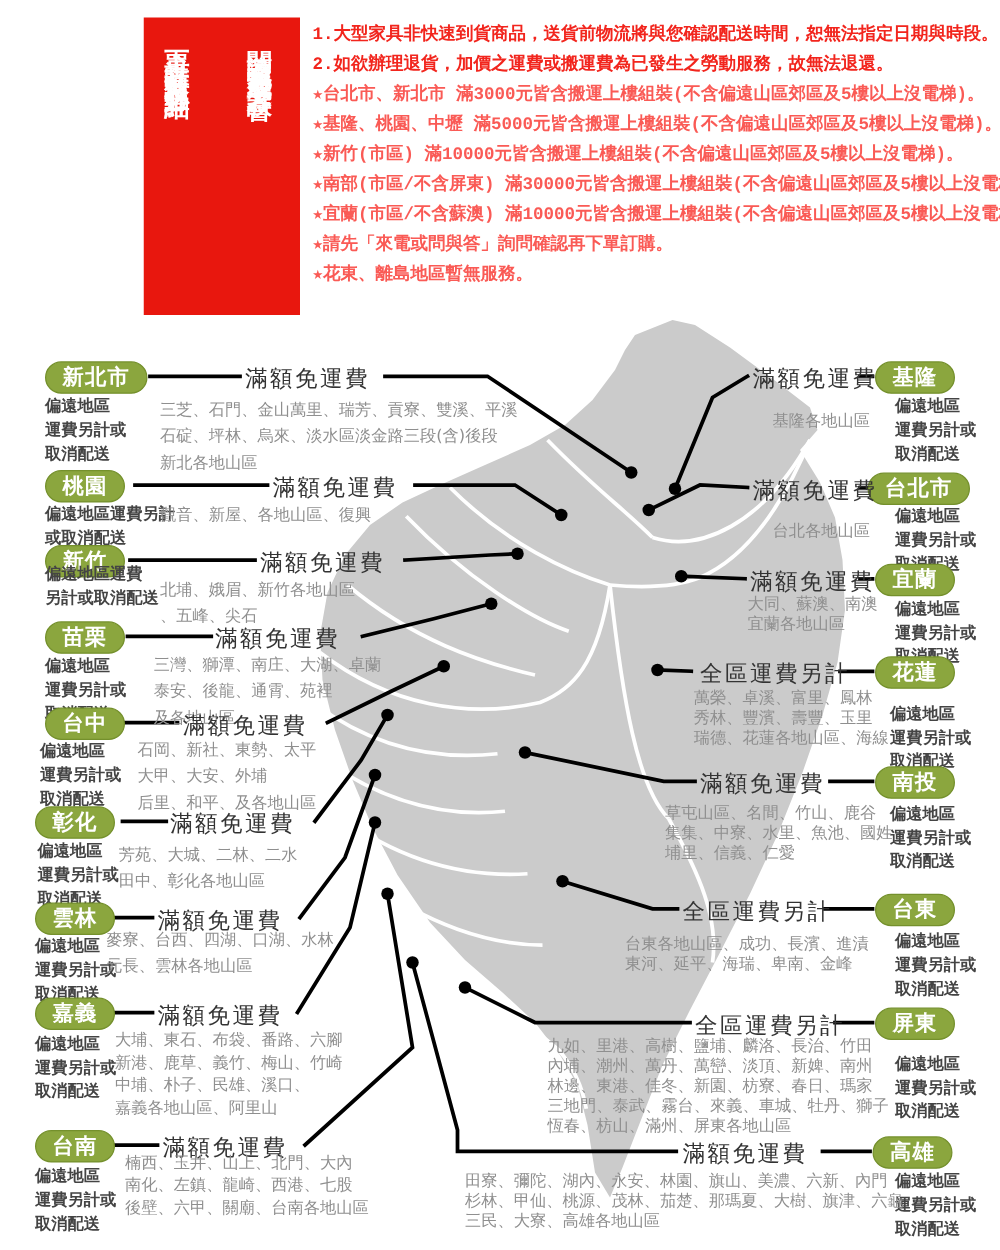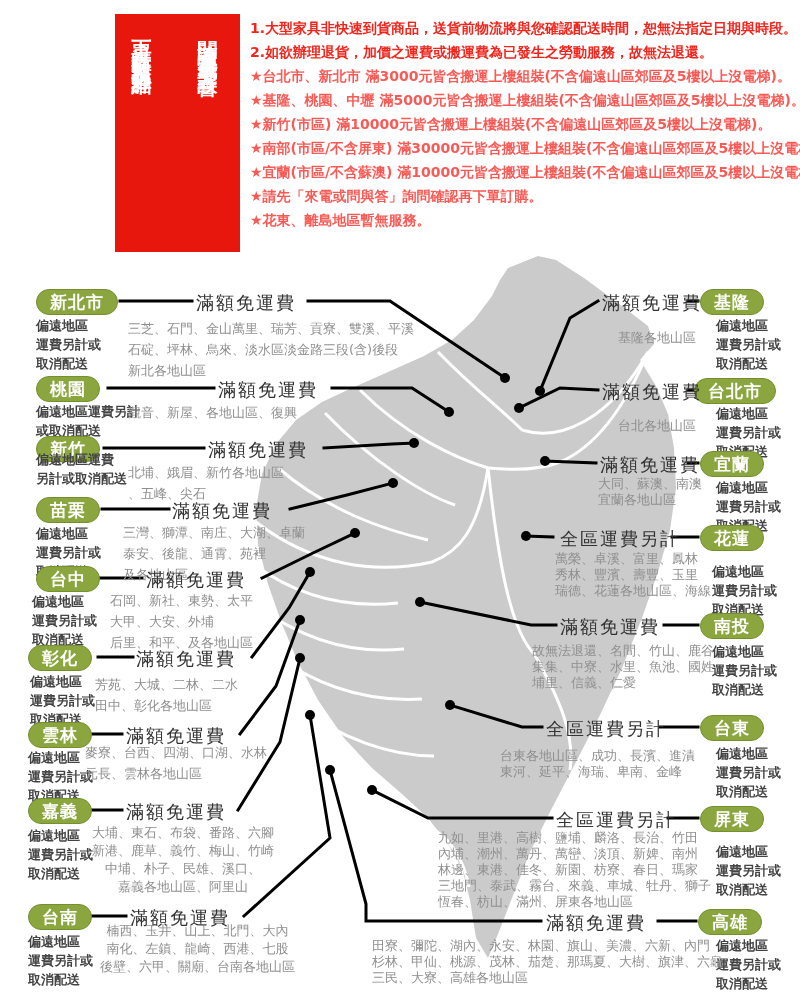--- a/index.html
+++ b/index.html
@@ -3,34 +3,34 @@
 <meta charset="utf-8">
 <style>
   html,body{margin:0;padding:0;background:#fff;}
   body{width:800px;height:1000px;position:relative;overflow:hidden;
        font-family:"DejaVu Sans",sans-serif;}
   
   .banner{position:absolute;left:115px;top:14px;width:125px;height:238px;background:#e8170e;}
   .vtext{position:absolute;writing-mode:vertical-rl;text-orientation:upright;
          color:#fff;font-weight:bold;font-size:20px;letter-spacing:4px;top:10px;}
   
-  .notices{position:absolute;left:250px;top:16px;width:548px;font-weight:bold;font-size:14px;}
+  .notices{position:absolute;left:250px;top:16px;width:548px;font-weight:bold;font-size:14px;font-family:Liberation Mono, monospace;}
   .notices .num div{color:#f2251d;line-height:24px;white-space:nowrap;}
   .notices .star div{color:#fa5a55;line-height:24px;white-space:nowrap;}
   
   .pill{position:absolute;background:#8ba63e;color:#fff;font-weight:bold;font-size:17px;
         line-height:20px;padding:2px 13px;border-radius:14px;letter-spacing:1px;
         border:1px solid #74902c;white-space:nowrap;}
   .hdr{position:absolute;color:#333;font-size:18px;letter-spacing:2px;white-space:nowrap;}
   .note{position:absolute;color:#444;font-weight:bold;font-size:13px;}
   .note div{line-height:19px;white-space:nowrap;}
   .areas{position:absolute;color:#8f8f8f;font-size:13px;}
   .areas div{line-height:21px;white-space:nowrap;}
   .areas.t div{line-height:16px;}
-  .areas.m div{line-height:18px;text-align:center;}
+  .areas.m div{line-height:18px;}
   svg{position:absolute;left:0;top:0;pointer-events:none;}
 </style>
 </head>
 <body>
 
 <div class="banner">
   <span class="vtext" style="left:14px;">下單訂購前請務必詳細</span>
   <span class="vtext" style="right:18px;">閱讀避免造成雙方誤會</span>
 </div>
 
@@ -273,21 +273,21 @@
   </div>
 
 <div class="pill" style="left:700px;top:613px">南投</div>
 <div class="hdr" style="left:560px;top:615px">滿額免運費</div>
 <div class="note" style="left:712px;top:642px">
     <div>偏遠地區</div>
     <div>運費另計或</div>
     <div>取消配送</div>
   </div>
 <div class="areas t" style="left:532px;top:643px">
-    <div>故無法退還、名間、竹山、鹿谷</div>
+    <div>草屯山區、名間、竹山、鹿谷</div>
     <div>集集、中寮、水里、魚池、國姓</div>
     <div>埔里、信義、仁愛</div>
   </div>
 
 <div class="pill" style="left:700px;top:715px">台東</div>
 <div class="hdr" style="left:546px;top:717px">全區運費另計</div>
 <div class="note" style="left:716px;top:744px">
     <div>偏遠地區</div>
     <div>運費另計或</div>
     <div>取消配送</div>

